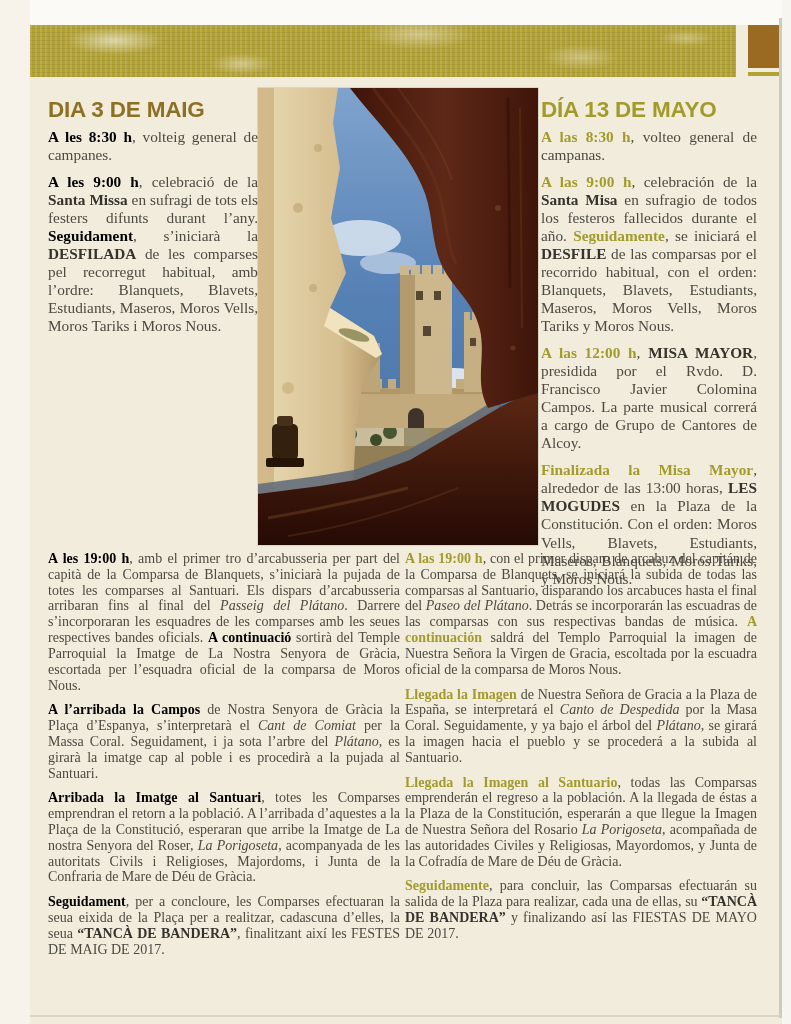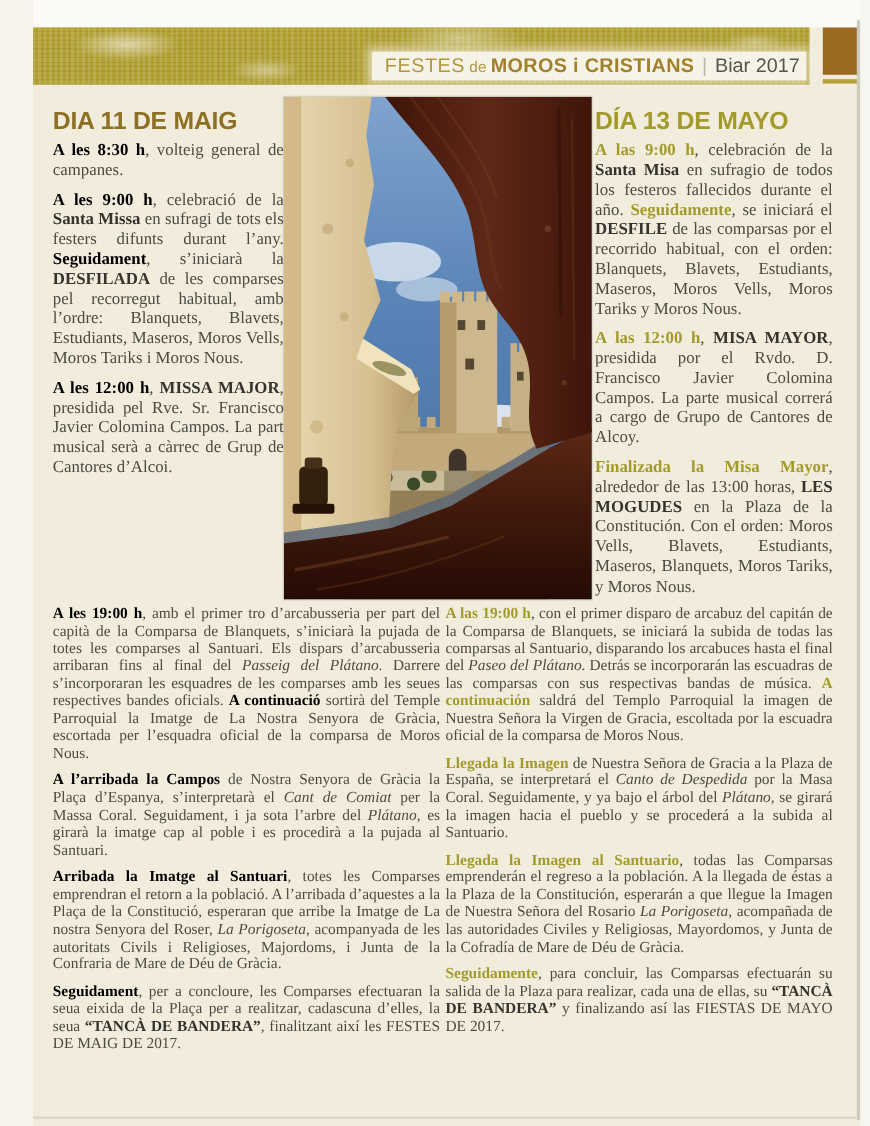--- a/index.html
+++ b/index.html
@@ -68,32 +68,28 @@
   .edge-bottom{position:absolute;left:30px;top:1015px;width:750px;height:2px;background:#d8d5c5;}
 </style>
 </head>
 <body>
 
 <div id="page">
   <div class="top-strip"></div>
   <div class="left-strip"></div>
 
   <div class="band"></div>
-  <div class="band-text">
-    <span class="h-festes">FESTES</span><span class="h-de"> de </span><span class="h-moros">MOROS i CRISTIANS</span><span class="h-sep">|</span><span class="h-edition">Biar 2017</span>
-  </div>
   <div class="corner-sq"></div>
   <div class="corner-line"></div>
 
   <section class="col top-col cat top-cat">
-    <h2>DIA 11 DE MAIG</h2>
+    <h2>DIA 3 DE MAIG</h2>
     <div>
         <p><span class="a">A les 8:30 h</span><span>, volteig general de campanes.</span></p>
         <p><span class="a">A les 9:00 h</span><span>, celebració de la </span><span class="b">Santa Missa</span><span> en sufragi de tots els festers difunts durant l’any. </span><span class="a">Seguidament</span><span>, s’iniciarà la </span><span class="b">DESFILADA</span><span> de les comparses pel recorregut habitual, amb l’ordre: Blanquets, Blavets, Estudiants, Maseros, Moros Vells, Moros Tariks i Moros Nous.</span></p>
-        <p><span class="a">A les 12:00 h</span><span>, </span><span class="b">MISSA MAJOR</span><span>, presidida pel Rve. Sr. Francisco Javier Colomina Campos. La part musical serà a càrrec de Grup de Cantores d’Alcoi.</span></p>
       </div>
   </section>
 
   <figure class="photo">
     <svg viewBox="0 0 280 457" preserveAspectRatio="none">
       <defs>
         <linearGradient id="gSky" x1="0" y1="0" x2="0" y2="1">
           <stop offset="0" stop-color="#7fa3cd"></stop>
             <stop offset=".45" stop-color="#5681b5"></stop>
             <stop offset="1" stop-color="#47709e"></stop>
@@ -202,20 +198,21 @@
         <rect x="14" y="336" width="26" height="36" rx="5" fill="#33200f"></rect>
         <rect x="19" y="328" width="16" height="10" rx="3" fill="#46301a"></rect>
         <rect x="8" y="370" width="38" height="9" rx="2" fill="#241306"></rect>
       </g>
     </svg>
   </figure>
 
   <section class="col top-col esp top-esp">
     <h2>DÍA 13 DE MAYO</h2>
     <div>
+        <p><span class="a">A las 8:30 h</span><span>, volteo general de campanas.</span></p>
         <p><span class="a">A las 9:00 h</span><span>, celebración de la </span><span class="b">Santa Misa</span><span> en sufragio de todos los festeros fallecidos durante el año. </span><span class="a">Seguidamente</span><span>, se iniciará el </span><span class="b">DESFILE</span><span> de las comparsas por el recorrido habitual, con el orden: Blanquets, Blavets, Estudiants, Maseros, Moros Vells, Moros Tariks y Moros Nous.</span></p>
         <p><span class="a">A las 12:00 h</span><span>, </span><span class="b">MISA MAYOR</span><span>, presidida por el Rvdo. D. Francisco Javier Colomina Campos. La parte musical correrá a cargo de Grupo de Cantores de Alcoy.</span></p>
         <p><span class="a">Finalizada la Misa Mayor</span><span>, alrededor de las 13:00 horas, </span><span class="b">LES MOGUDES</span><span> en la Plaza de la Constitución. Con el orden: Moros Vells, Blavets, Estudiants, Maseros, Blanquets, Moros Tariks, y Moros Nous.</span></p>
       </div>
   </section>
 
   <section class="col bot-col cat bot-cat">
       <p><span class="a">A les 19:00 h</span><span>, amb el primer tro d’arcabusseria per part del capità de la Comparsa de Blanquets, s’iniciarà la pujada de totes les comparses al Santuari. Els dispars d’arcabusseria arribaran fins al final del </span><span class="i">Passeig del Plátano</span><span>. Darrere s’incorporaran les esquadres de les comparses amb les seues respectives bandes oficials. </span><span class="a">A continuació</span><span> sortirà del Temple Parroquial la Imatge de La Nostra Senyora de Gràcia, escortada per l’esquadra oficial de la comparsa de Moros Nous.</span></p>
       <p><span class="a">A l’arribada la Campos</span><span> de Nostra Senyora de Gràcia la Plaça d’Espanya, s’interpretarà el </span><span class="i">Cant de Comiat</span><span> per la Massa Coral. Seguidament, i ja sota l’arbre del </span><span class="i">Plátano</span><span>, es girarà la imatge cap al poble i es procedirà a la pujada al Santuari.</span></p>
       <p><span class="a">Arribada la Imatge al Santuari</span><span>, totes les Comparses emprendran el retorn a la població. A l’arribada d’aquestes a la Plaça de la Constitució, esperaran que arribe la Imatge de La nostra Senyora del Roser, </span><span class="i">La Porigoseta</span><span>, acompanyada de les autoritats Civils i Religioses, Majordoms, i Junta de la Confraria de Mare de Déu de Gràcia.</span></p>

